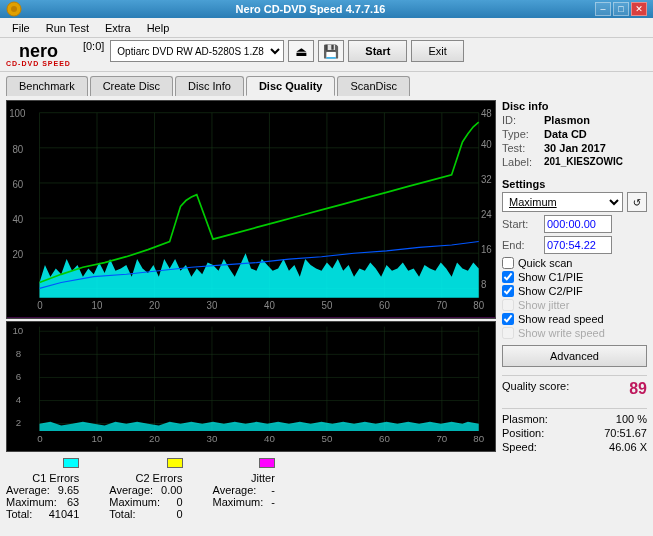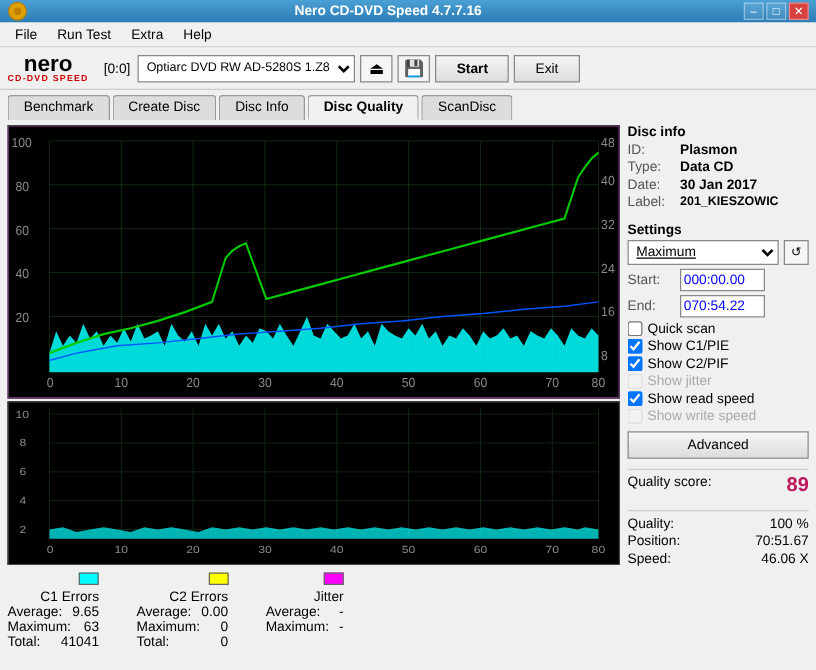--- a/index.html
+++ b/index.html
@@ -33,21 +33,20 @@
       padding: 0 4px;
       border-bottom: 1px solid #ccc;
     }
     .menubar-item { padding: 2px 8px; font-size: 11px; cursor: pointer; }
 
     
     .toolbar {
       background: #f0f0f0;
       height: 34px;
       display: flex;
-      align-items: center;
       padding: 2px 6px;
       gap: 4px;
       border-bottom: 1px solid #ccc;
     }
     .logo-area { display: flex; align-items: center; margin-right: 8px; }
     .drive-label { font-size: 11px; margin-right: 2px; }
     .drive-select {
       height: 22px; border: 1px solid #888; background: white;
       font-size: 10px; padding: 0 2px; min-width: 160px;
     }
@@ -408,21 +407,21 @@
       <div class="section-title">Disc info</div>
       <div class="info-row">
         <span class="info-label">ID:</span>
         <span class="info-value">Plasmon</span>
       </div>
       <div class="info-row">
         <span class="info-label">Type:</span>
         <span class="info-value">Data CD</span>
       </div>
       <div class="info-row">
-        <span class="info-label">Date:</span>
+        <span class="info-label">Test:</span>
         <span class="info-value">30 Jan 2017</span>
       </div>
       <div class="info-row">
         <span class="info-label">Label:</span>
         <span class="info-value" style="font-size:10px;">201_KIESZOWIC</span>
       </div>
     </div>
 
     <div class="settings-section">
       <div class="section-title">Settings</div>
@@ -469,21 +468,21 @@
 
     <div class="quality-section">
       <div class="quality-row">
         <span>Quality score:</span>
         <span class="quality-score">89</span>
       </div>
     </div>
 
     <div class="progress-section">
       <div class="progress-row">
-        <span>Quality:</span>
+        <span>Plasmon:</span>
         <span>100 %</span>
       </div>
       <div class="progress-row">
         <span>Position:</span>
         <span>70:51.67</span>
       </div>
       <div class="progress-row">
         <span>Speed:</span>
         <span>46.06 X</span>
       </div>

